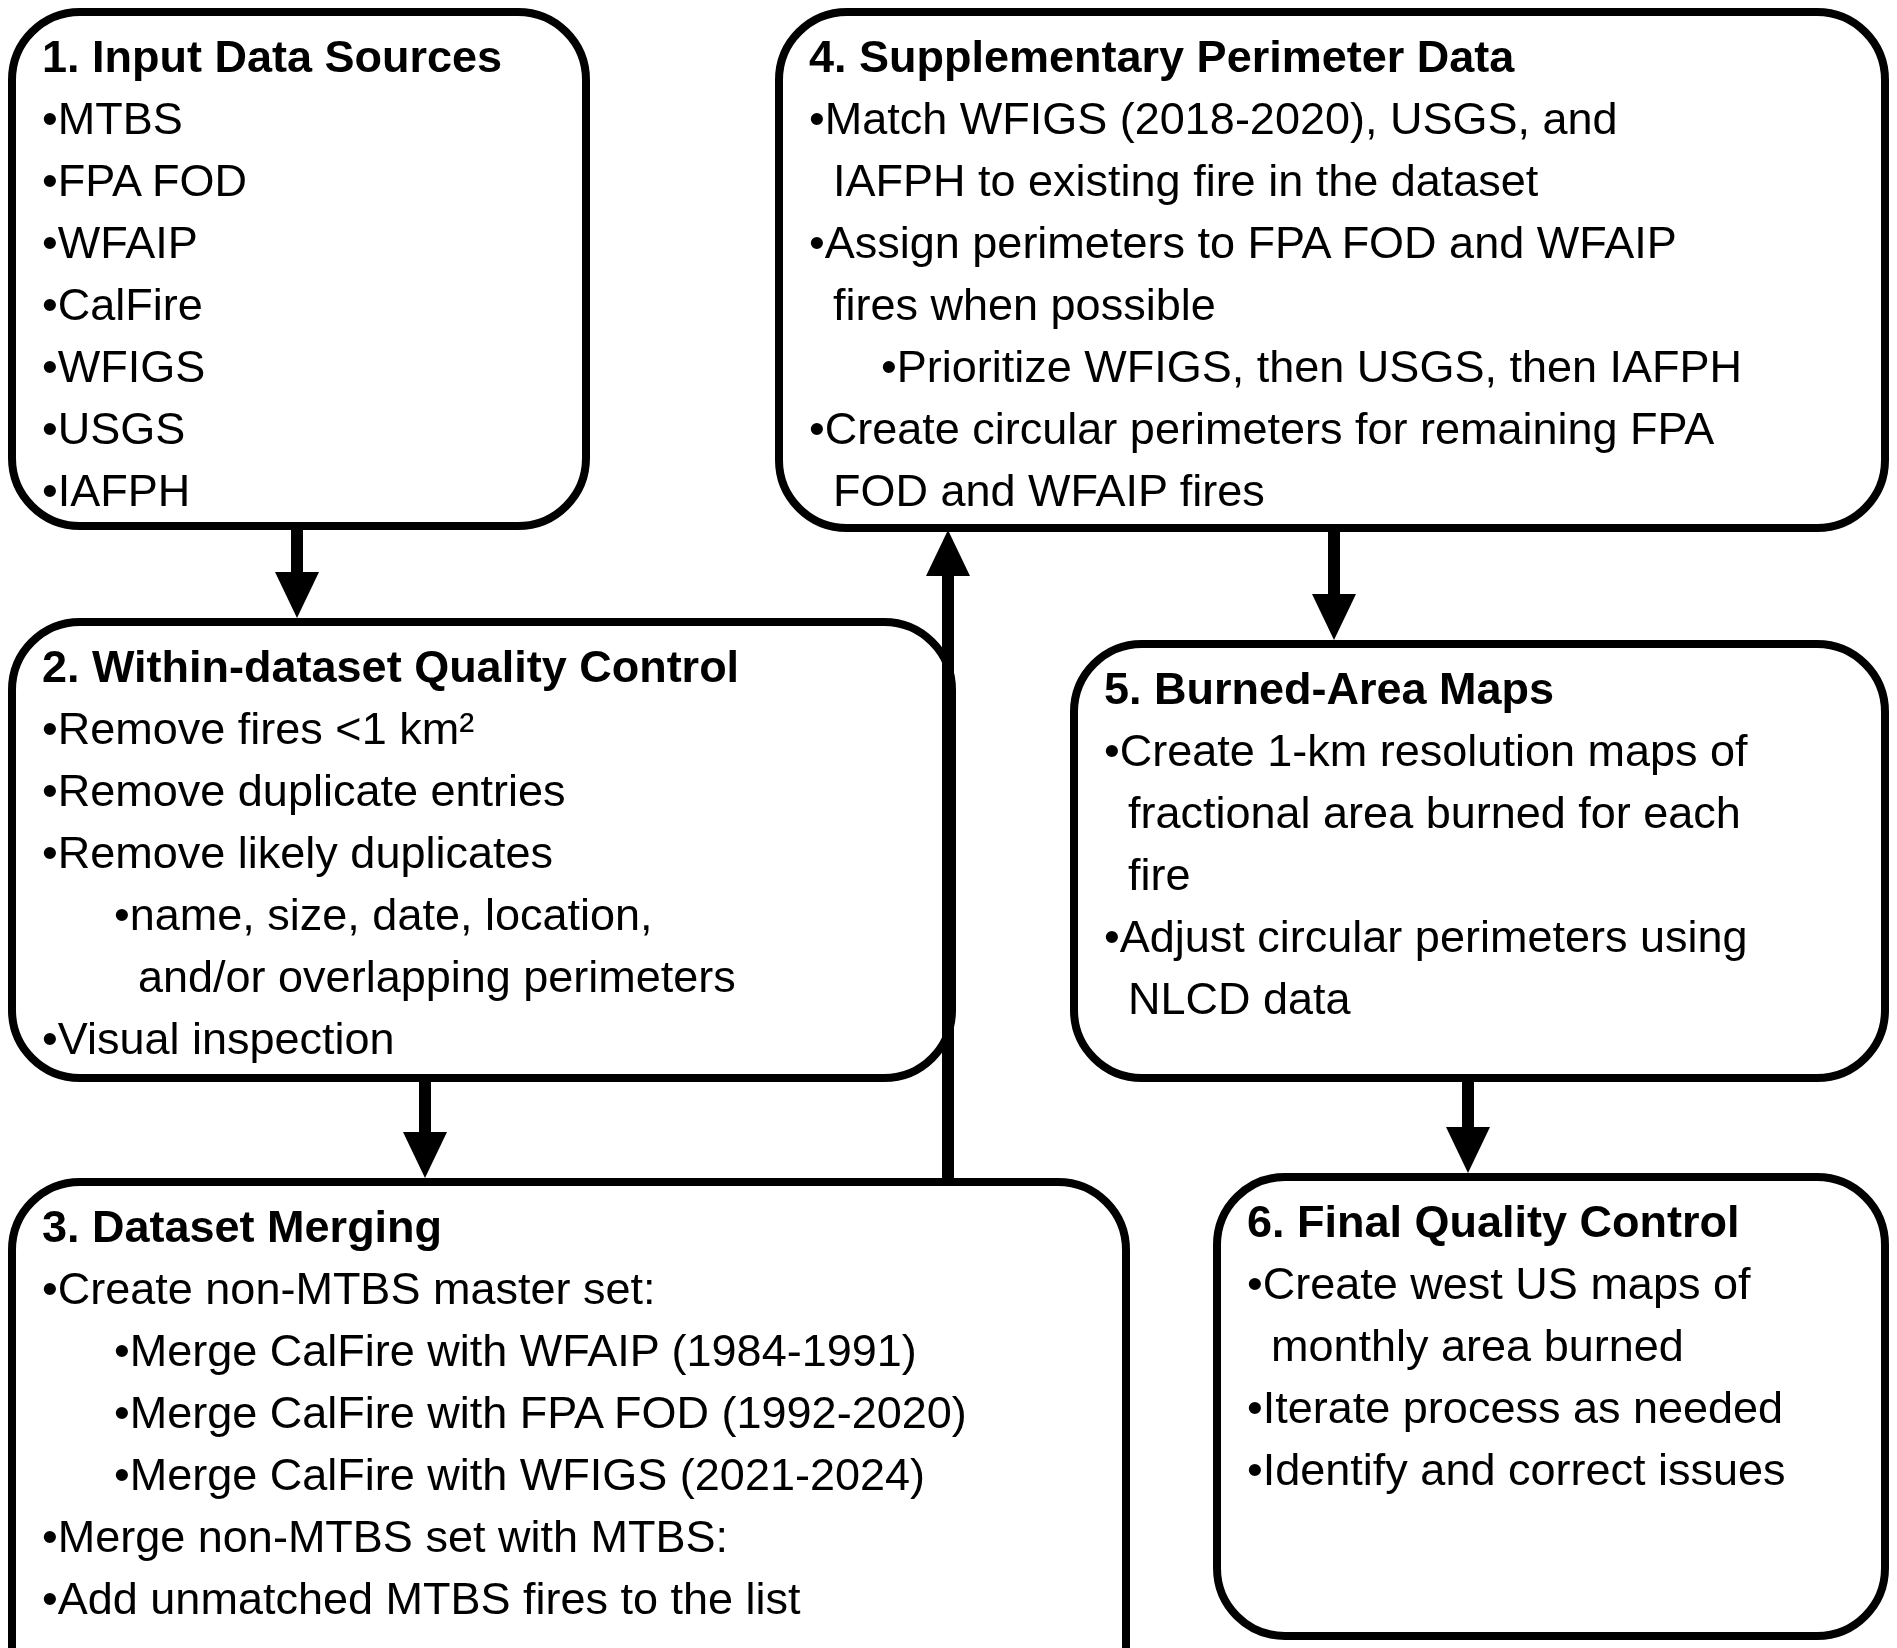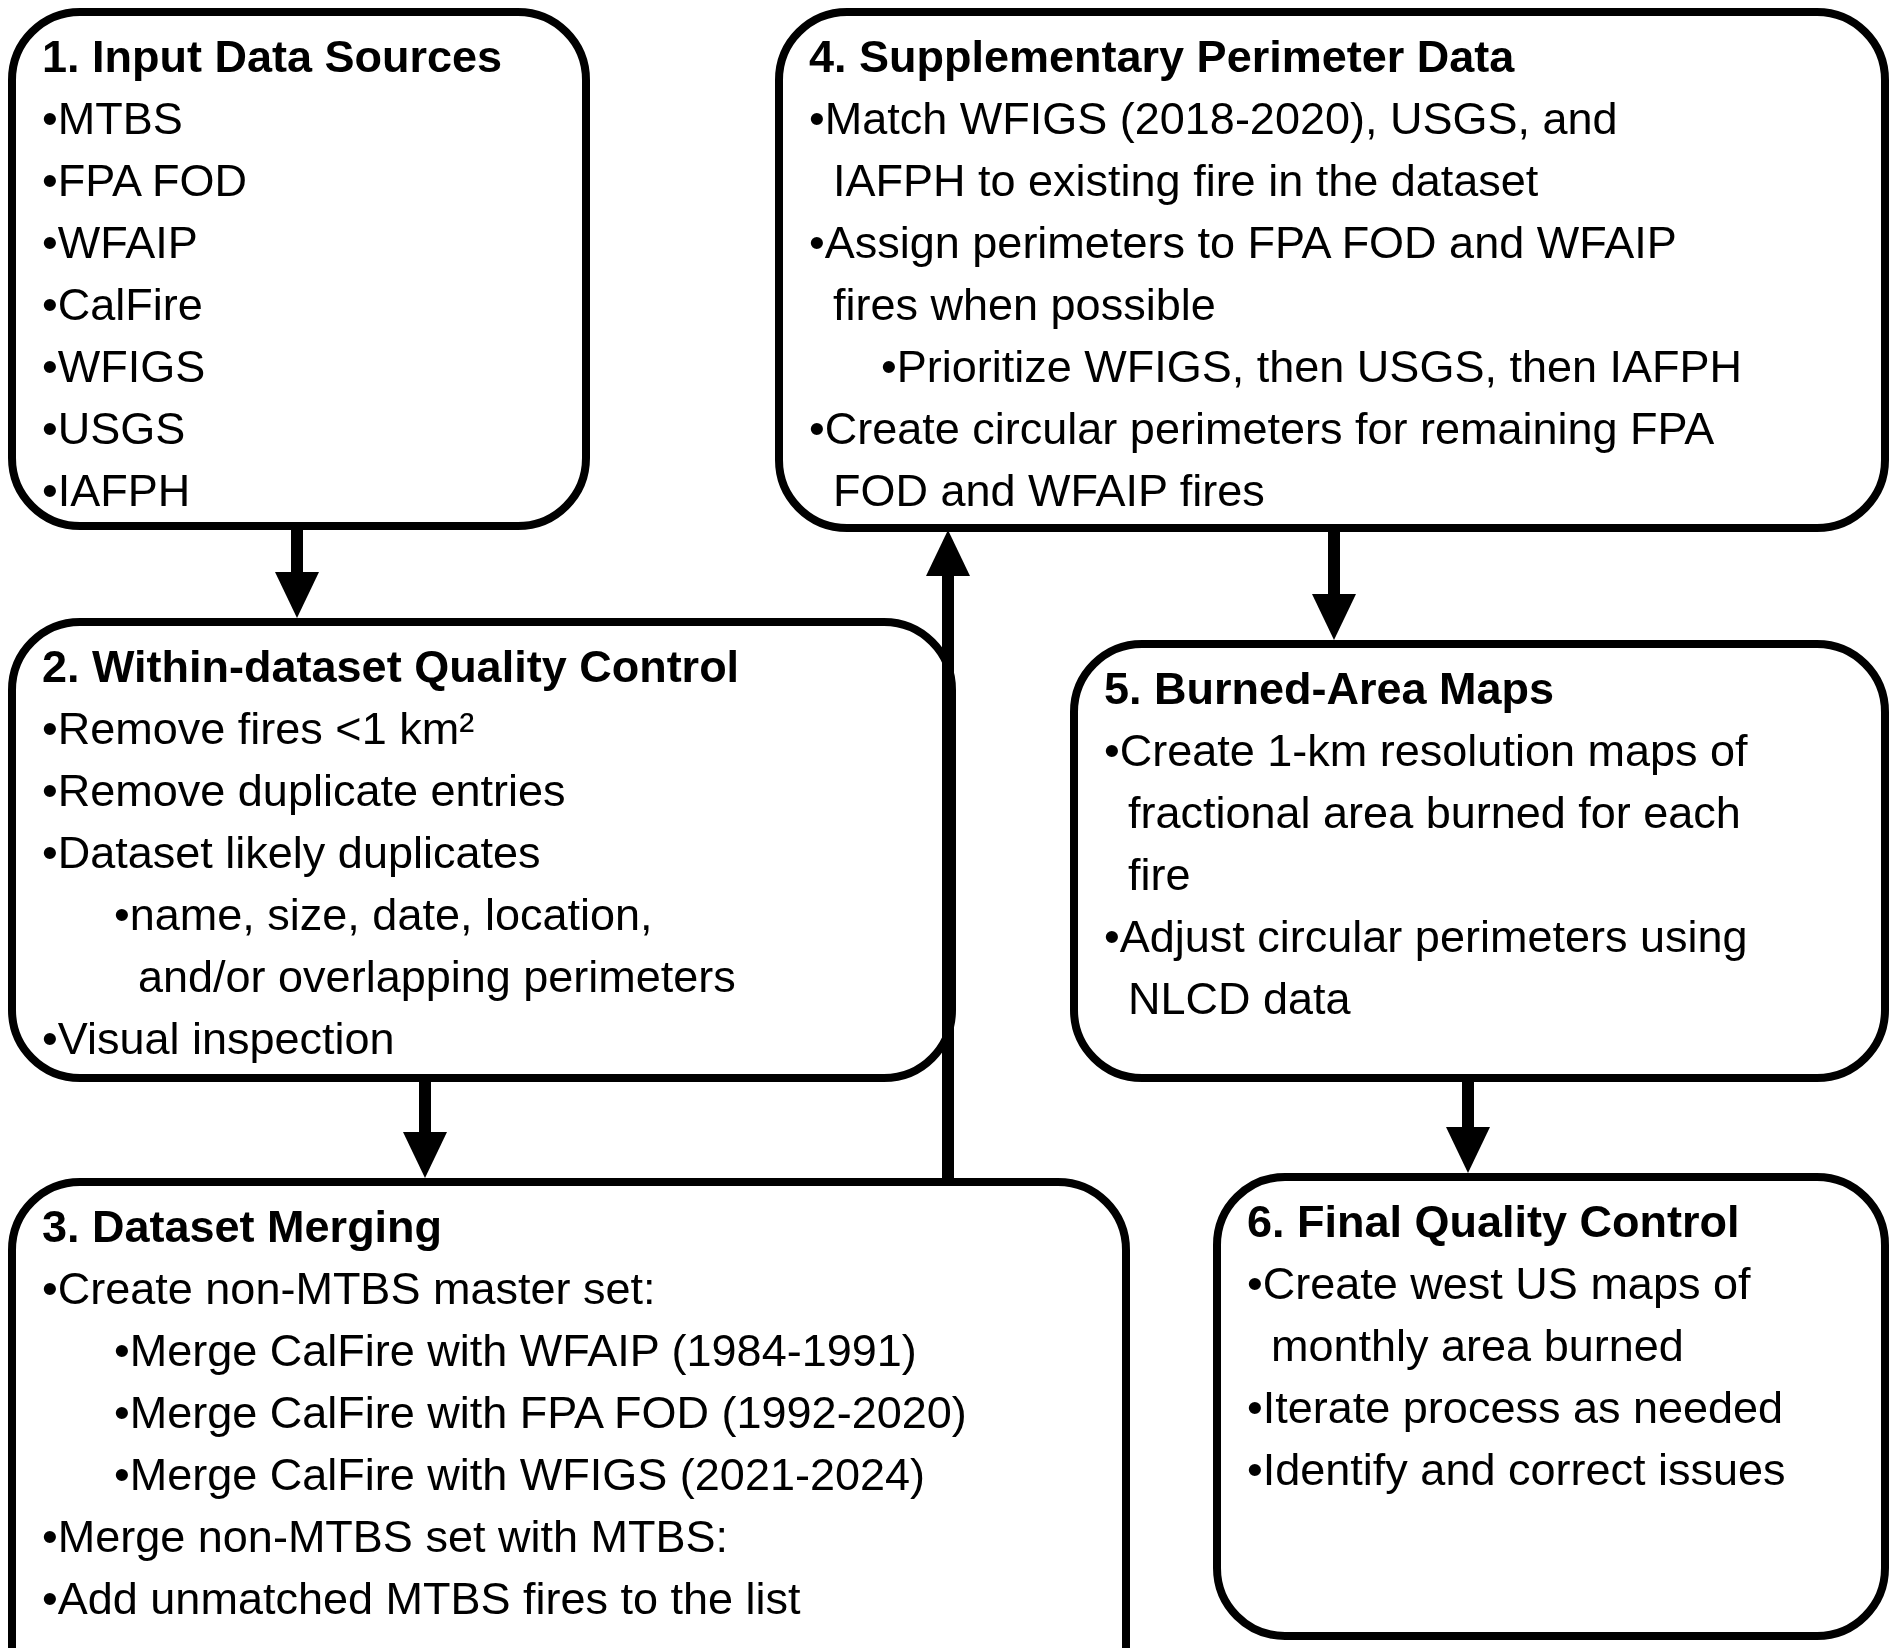--- a/index.html
+++ b/index.html
@@ -86,21 +86,21 @@
     <div class="item lvl1">CalFire</div>
     <div class="item lvl1">WFIGS</div>
     <div class="item lvl1">USGS</div>
     <div class="item lvl1">IAFPH</div>
   </section>
 
   <section class="box box2">
     <h2 class="title">2. Within-dataset Quality Control</h2>
     <div class="item lvl1">Remove fires &lt;1 km²</div>
     <div class="item lvl1">Remove duplicate entries</div>
-    <div class="item lvl1">Dataset likely duplicates</div>
+    <div class="item lvl1">Remove likely duplicates</div>
     <div class="item lvl2">name, size, date, location,
 and/or overlapping perimeters</div>
     <div class="item lvl1">Visual inspection</div>
   </section>
 
   <section class="box box3">
     <h2 class="title">3. Dataset Merging</h2>
     <div class="item lvl1">Create non-MTBS master set:</div>
     <div class="item lvl2">Merge CalFire with WFAIP (1984-1991)</div>
     <div class="item lvl2">Merge CalFire with FPA FOD (1992-2020)</div>

